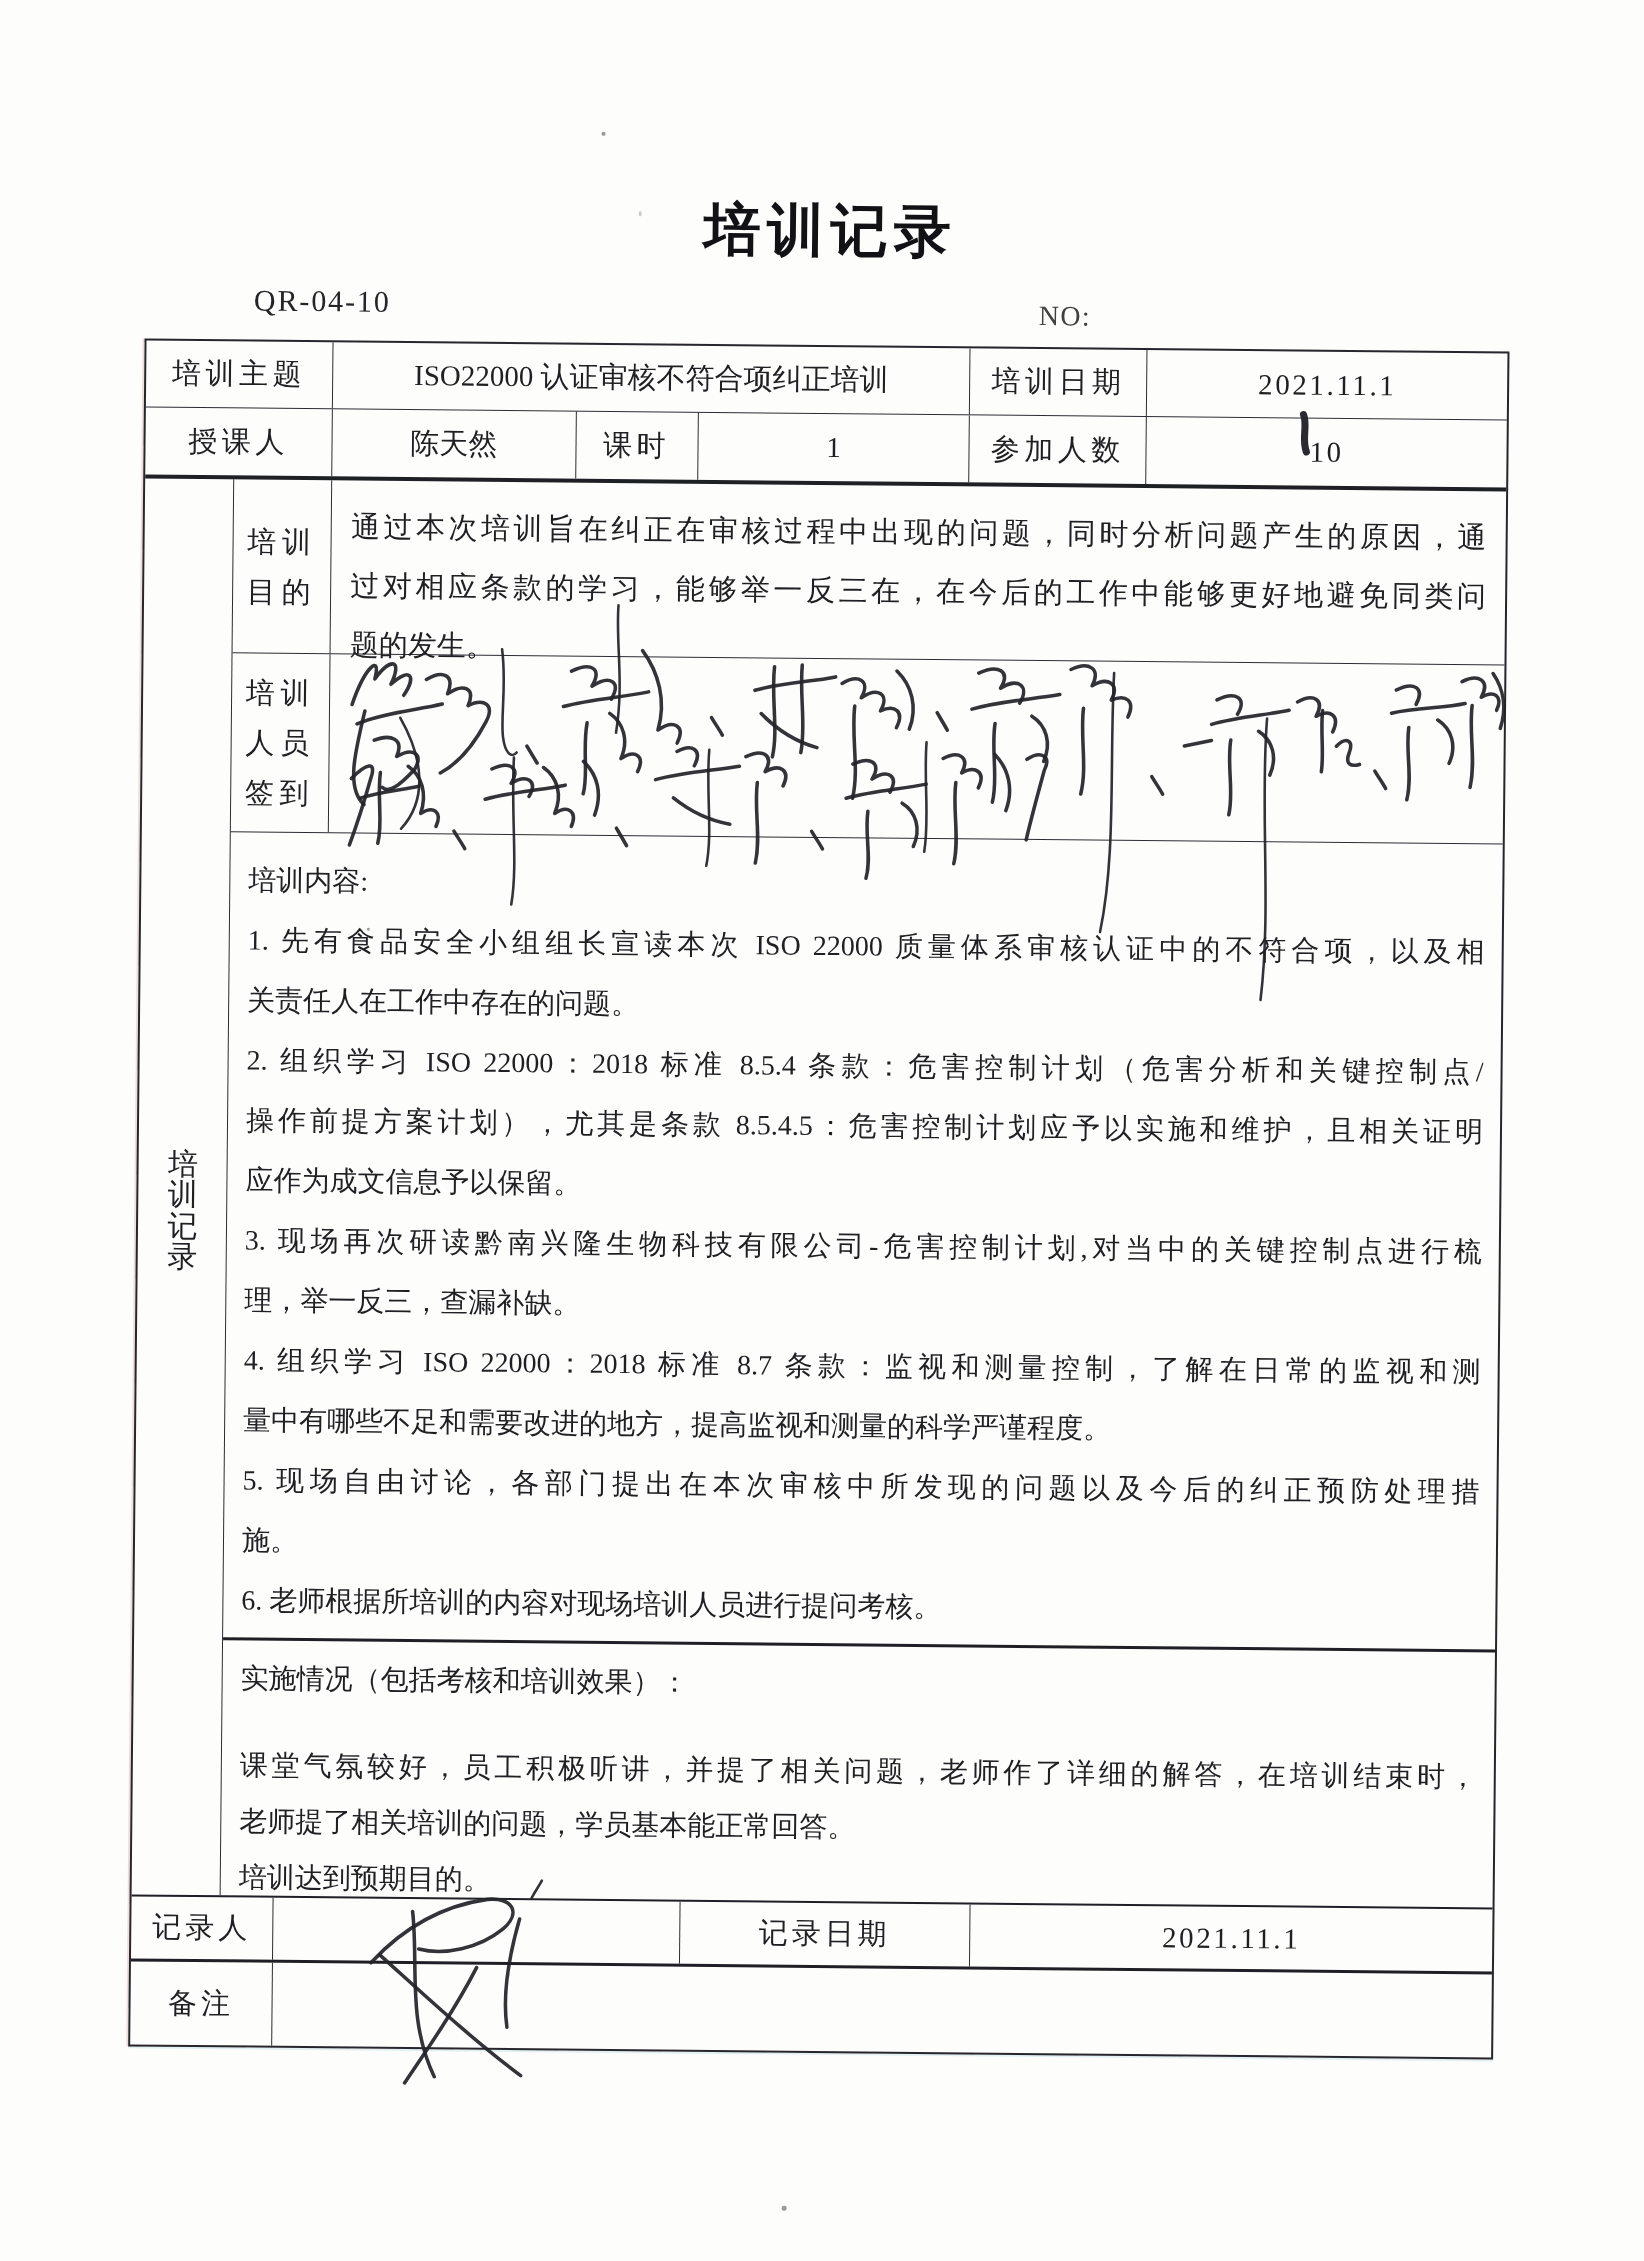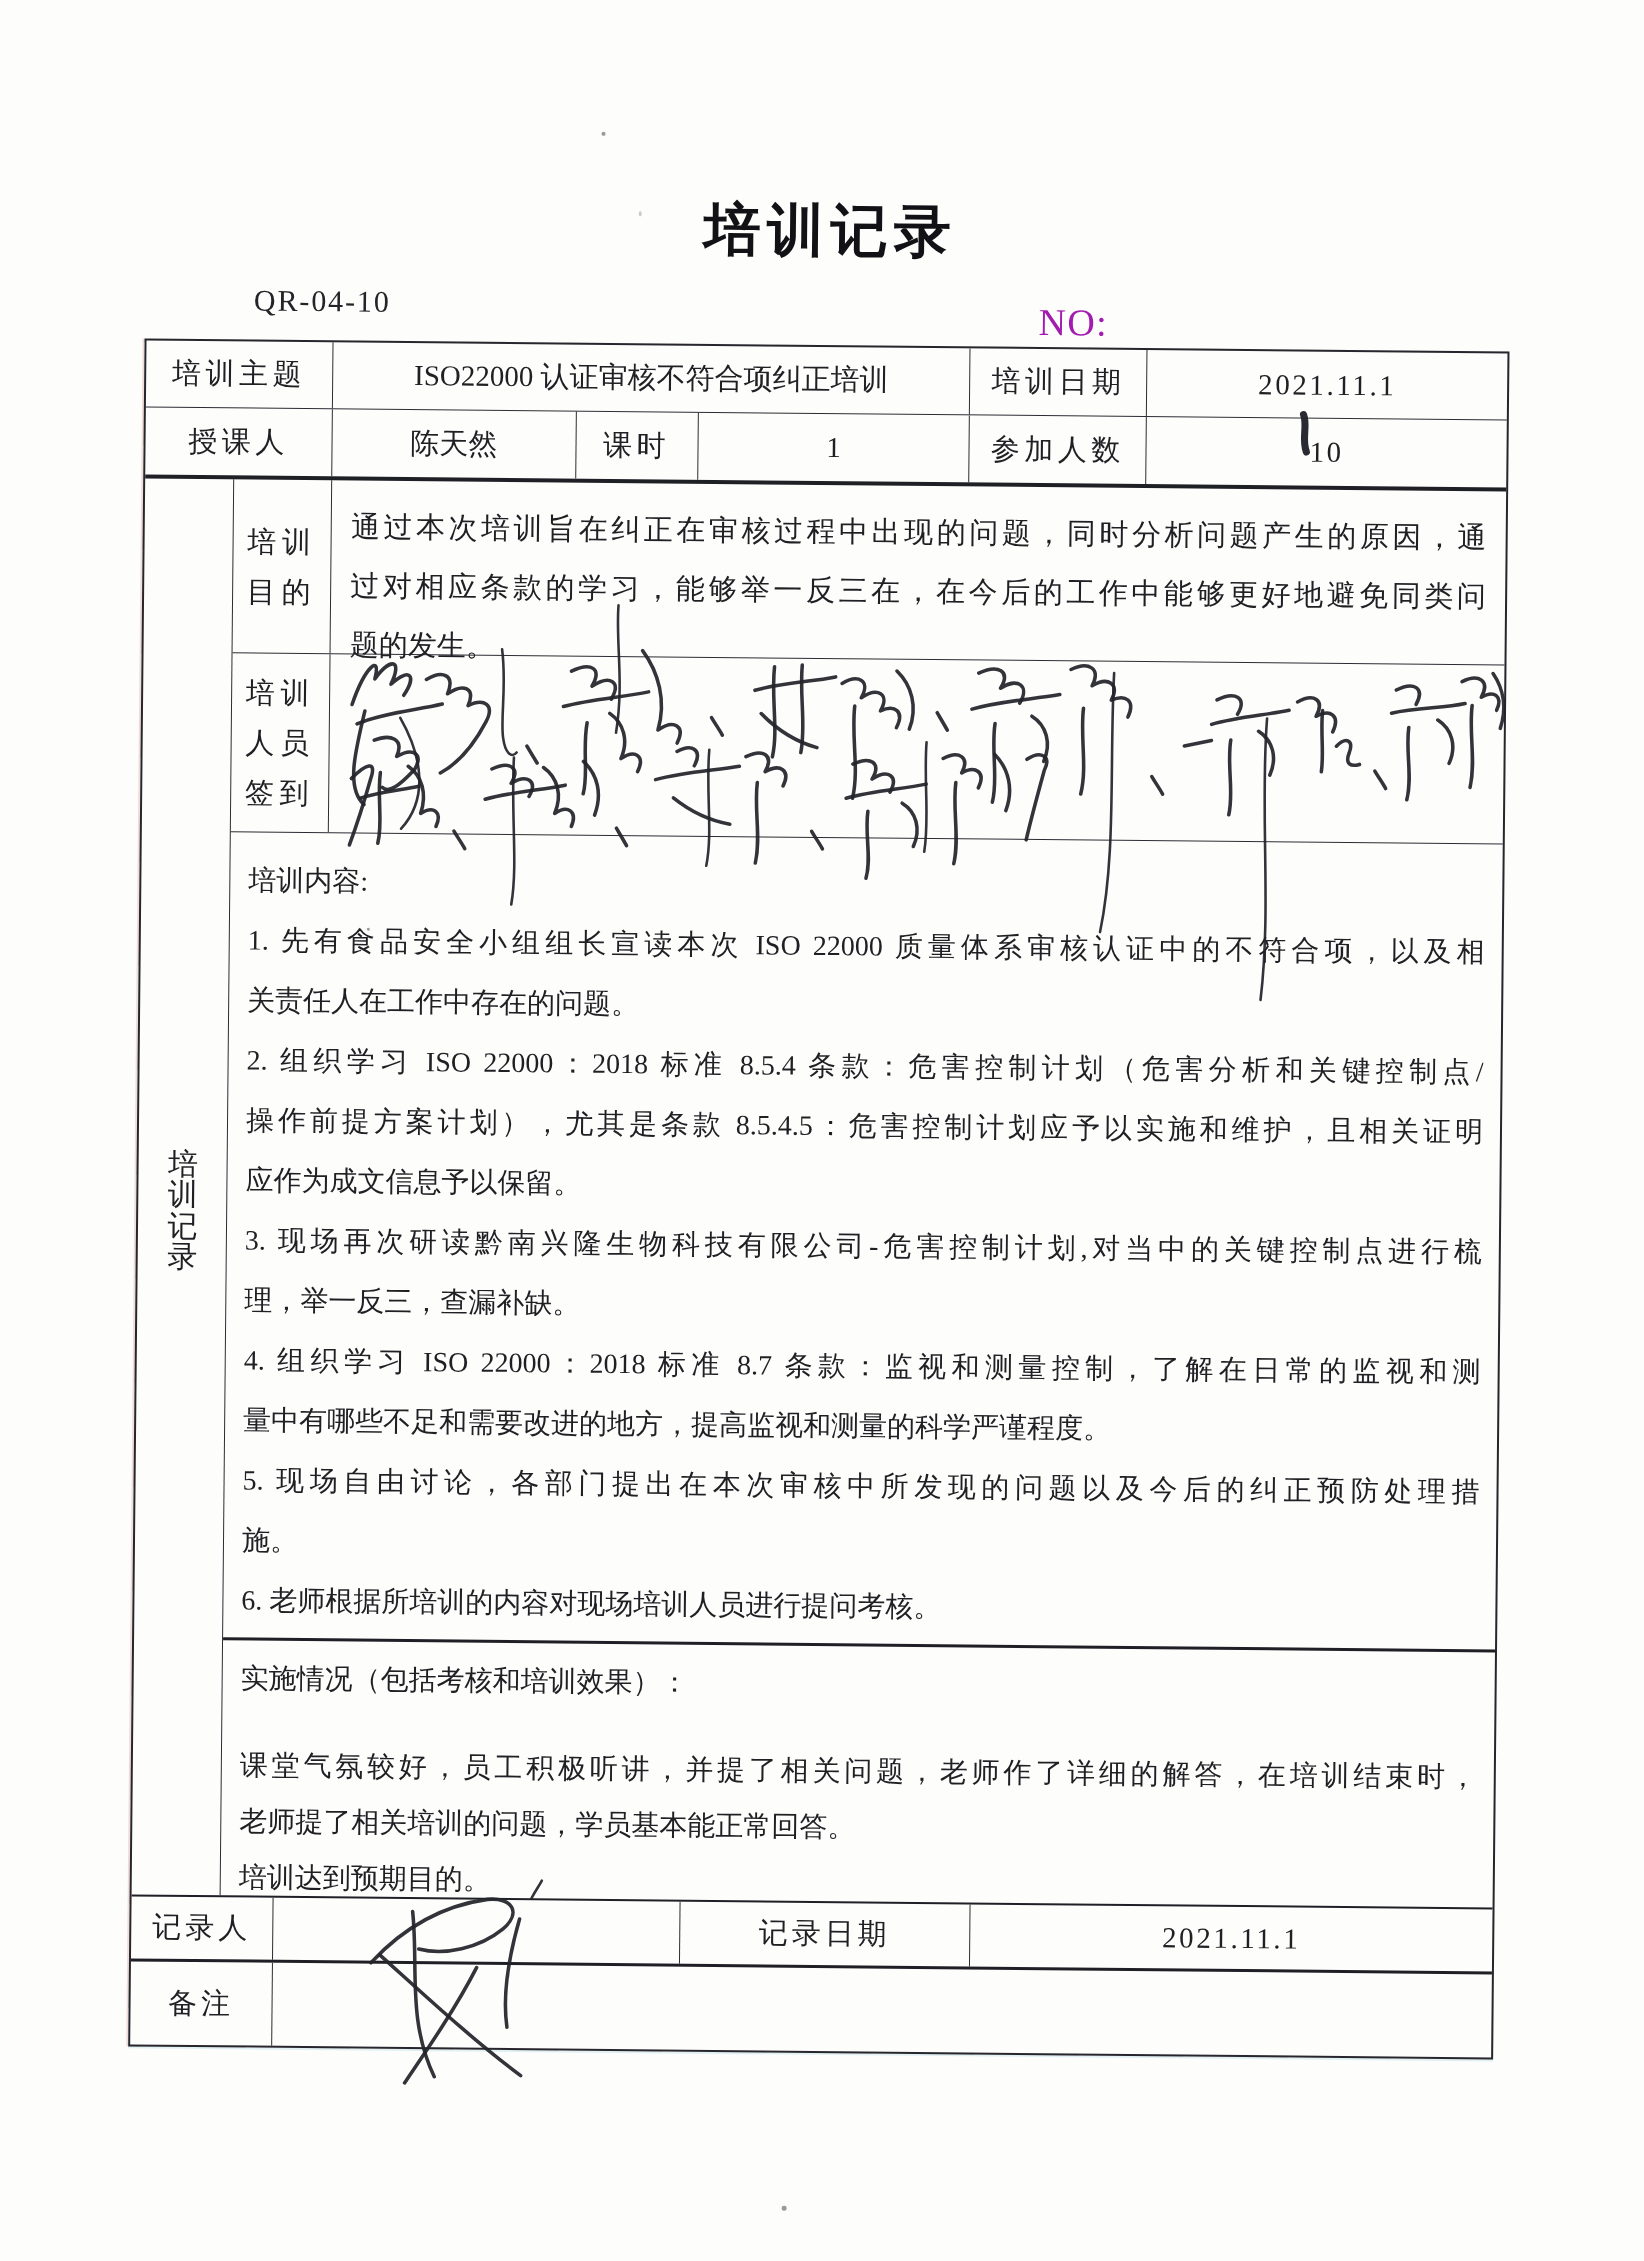--- a/index.html
+++ b/index.html
@@ -5,21 +5,21 @@
   html,body{margin:0;padding:0;background:#e8e8e6;}
   .page{position:relative;width:1644px;height:2261px;background:#fdfdfc;overflow:hidden;
         font-family:"Liberation Serif","DejaVu Serif",serif;color:#1f1f24;}
   .scan{position:absolute;left:0;top:0;width:1644px;height:2261px;
         transform:rotate(0.55deg);transform-origin:822px 1128px;}
 
   .title{position:absolute;left:0;top:193px;width:1644px;text-align:center;
          font-family:"Liberation Sans","DejaVu Sans",sans-serif;
          font-size:57px;font-weight:700;letter-spacing:6.4px;color:#121216;}
   .formcode{position:absolute;left:246px;top:289px;font-size:30px;letter-spacing:1.9px;color:#242429;}
-  .nolabel{position:absolute;left:1031px;top:298px;font-size:38px;letter-spacing:1.3px;color:#a21caf;}
+  .nolabel{position:absolute;left:1031px;top:298px;font-size:28px;letter-spacing:1.3px;color:#404040;}
 
   .form{position:absolute;left:137px;top:345px;width:1361px;
         border:2.6px solid #26262c;background:transparent;
         box-shadow:-1.9px 0 0 rgba(185,70,55,0.18), 0 1.9px 0 rgba(60,160,190,0.14);}
   .row{display:flex;box-sizing:border-box;}
   .cell{box-sizing:border-box;position:relative;}
   .cell + .cell{border-left:1.3px solid #2c2c33;}
   .lbl{display:flex;align-items:center;justify-content:center;
        font-size:29px;letter-spacing:4.5px;text-align:center;}
   .val{display:flex;align-items:center;justify-content:center;font-size:29px;}

